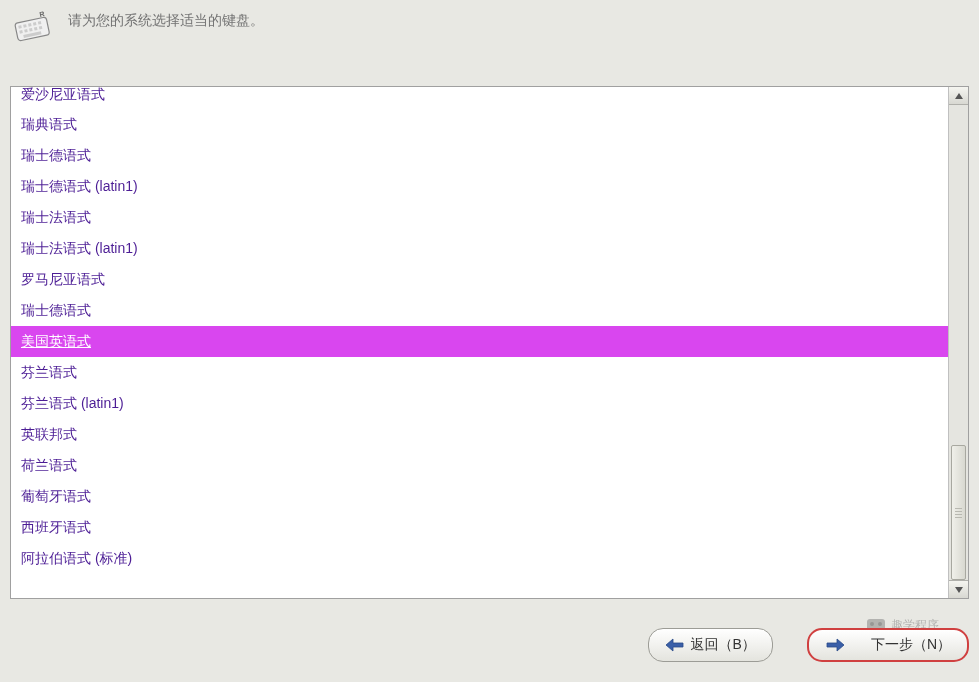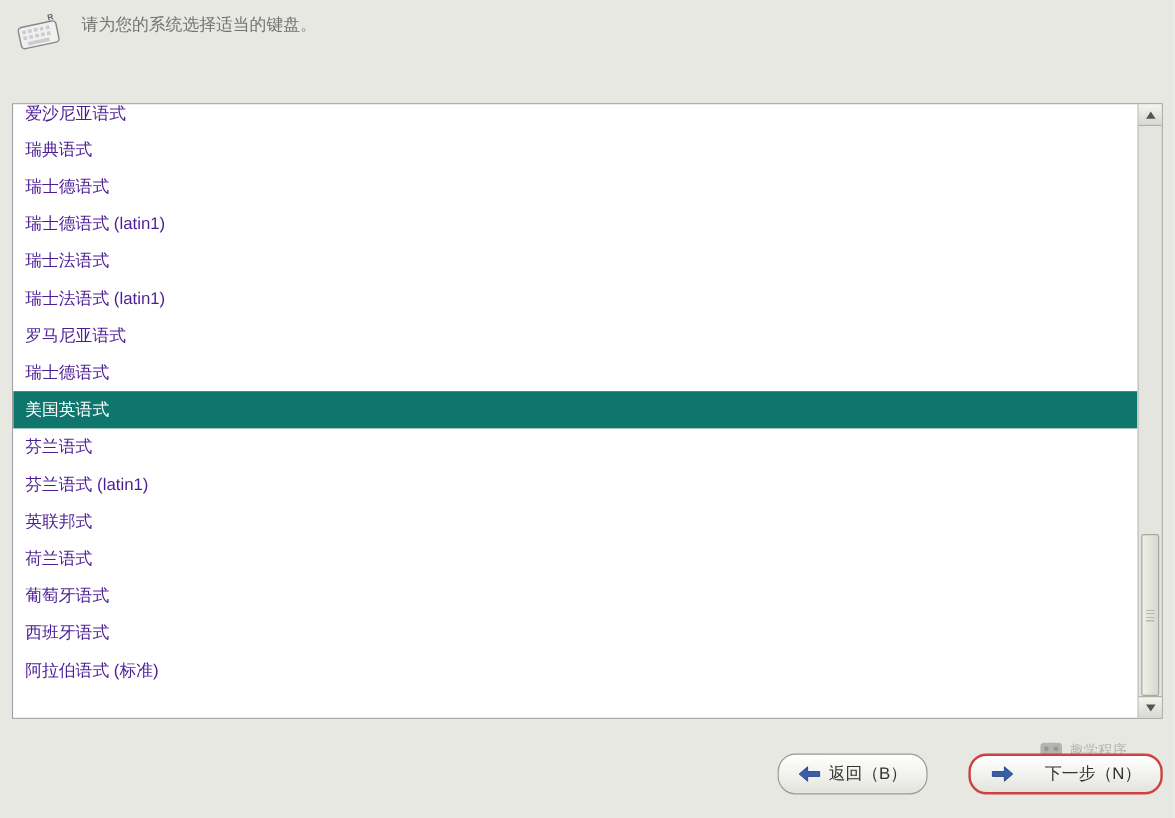--- a/index.html
+++ b/index.html
@@ -48,22 +48,23 @@
 }
 .list-item {
   height: 31px;
   line-height: 31px;
   padding-left: 10px;
   color: #4c1d95;
   cursor: pointer;
   font-size: 14px;
 }
 .list-item.selected {
-  background: #0f766e;
+  background: #d946ef;
   color: #fff;
+  text-decoration: underline;
 }
 .list-item.cutoff-top {
   height: 22px;
   line-height: 15px;
   padding-top: 0;
 }
 .list-item.cutoff-bottom {
   height: 24px;
   line-height: 31px;
 }

